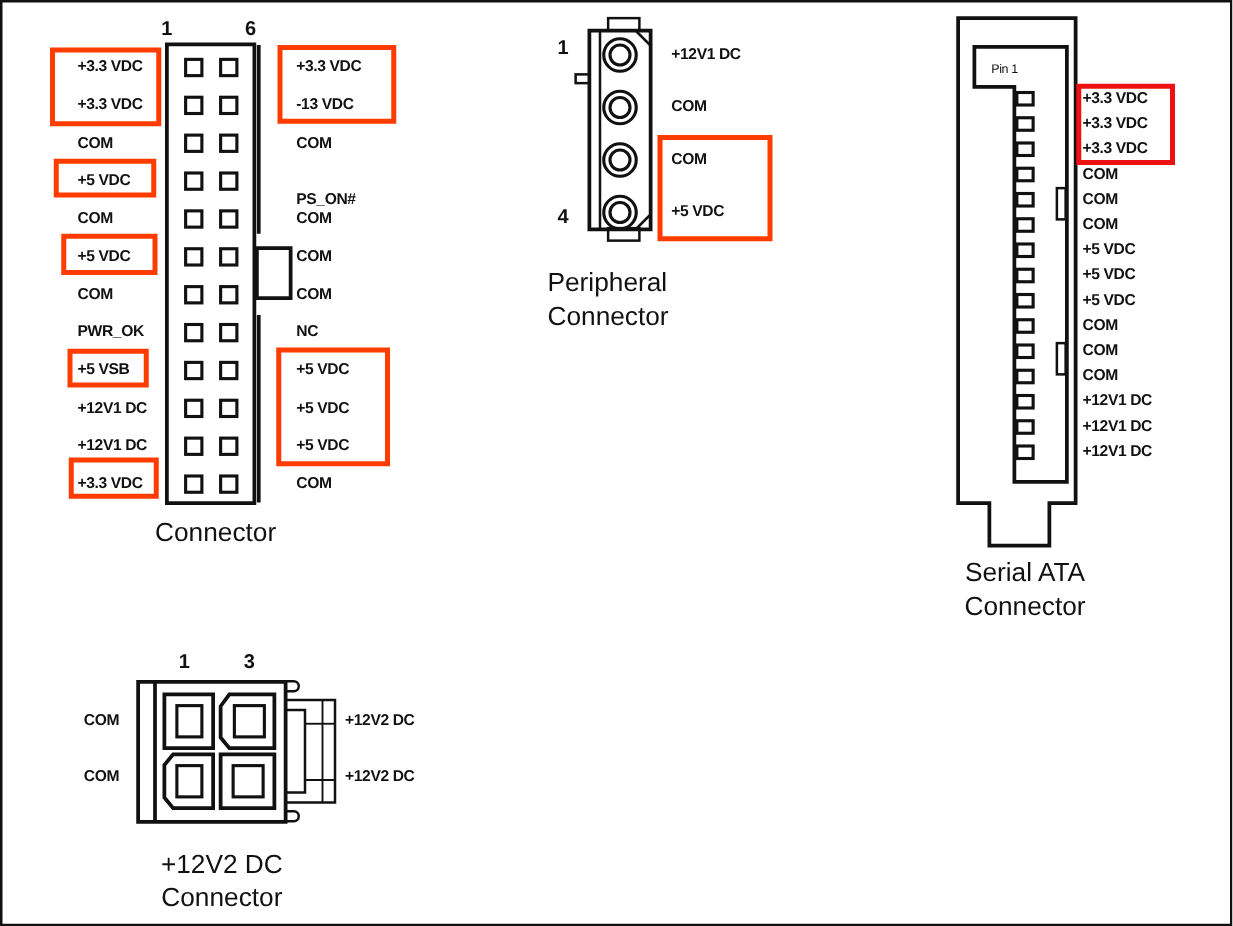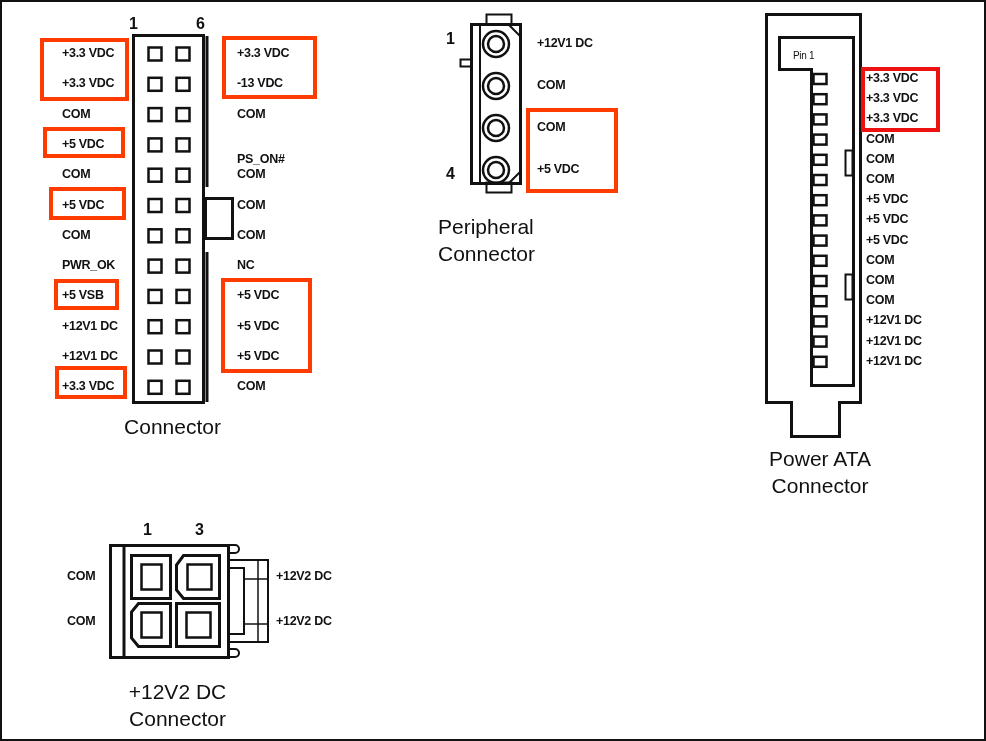--- a/index.html
+++ b/index.html
@@ -176,21 +176,21 @@
       <span class="lbl" style="left: 866px; top: 273px;">COM</span>
       <span class="lbl" style="left: 866px; top: 293.2px;">COM</span>
       <span class="lbl" style="left: 866px; top: 313.4px;">+12V1 DC</span>
       <span class="lbl" style="left: 866px; top: 333.6px;">+12V1 DC</span>
       <span class="lbl" style="left: 866px; top: 353.8px;">+12V1 DC</span>
     </div>
 
   <div class="hl red" style="left:861px;top:67px;width:79px;height:65px;"></div>
 
   <div class="title" style="left:745px;top:445px;width:150px;">
-    <div>Power ATA</div>
+    <div>Serial ATA</div>
     <div>Connector</div>
   </div>
 </div>
 
 <div>
   <span class="pinnum" style="left:143px;top:521px;">1</span>
   <span class="pinnum" style="left:195px;top:521px;">3</span>
 
   <svg class="layer" width="986" height="741">
     <rect x="110.5" y="545.5" width="118" height="112" fill="none" stroke="#111" stroke-width="3"></rect>

